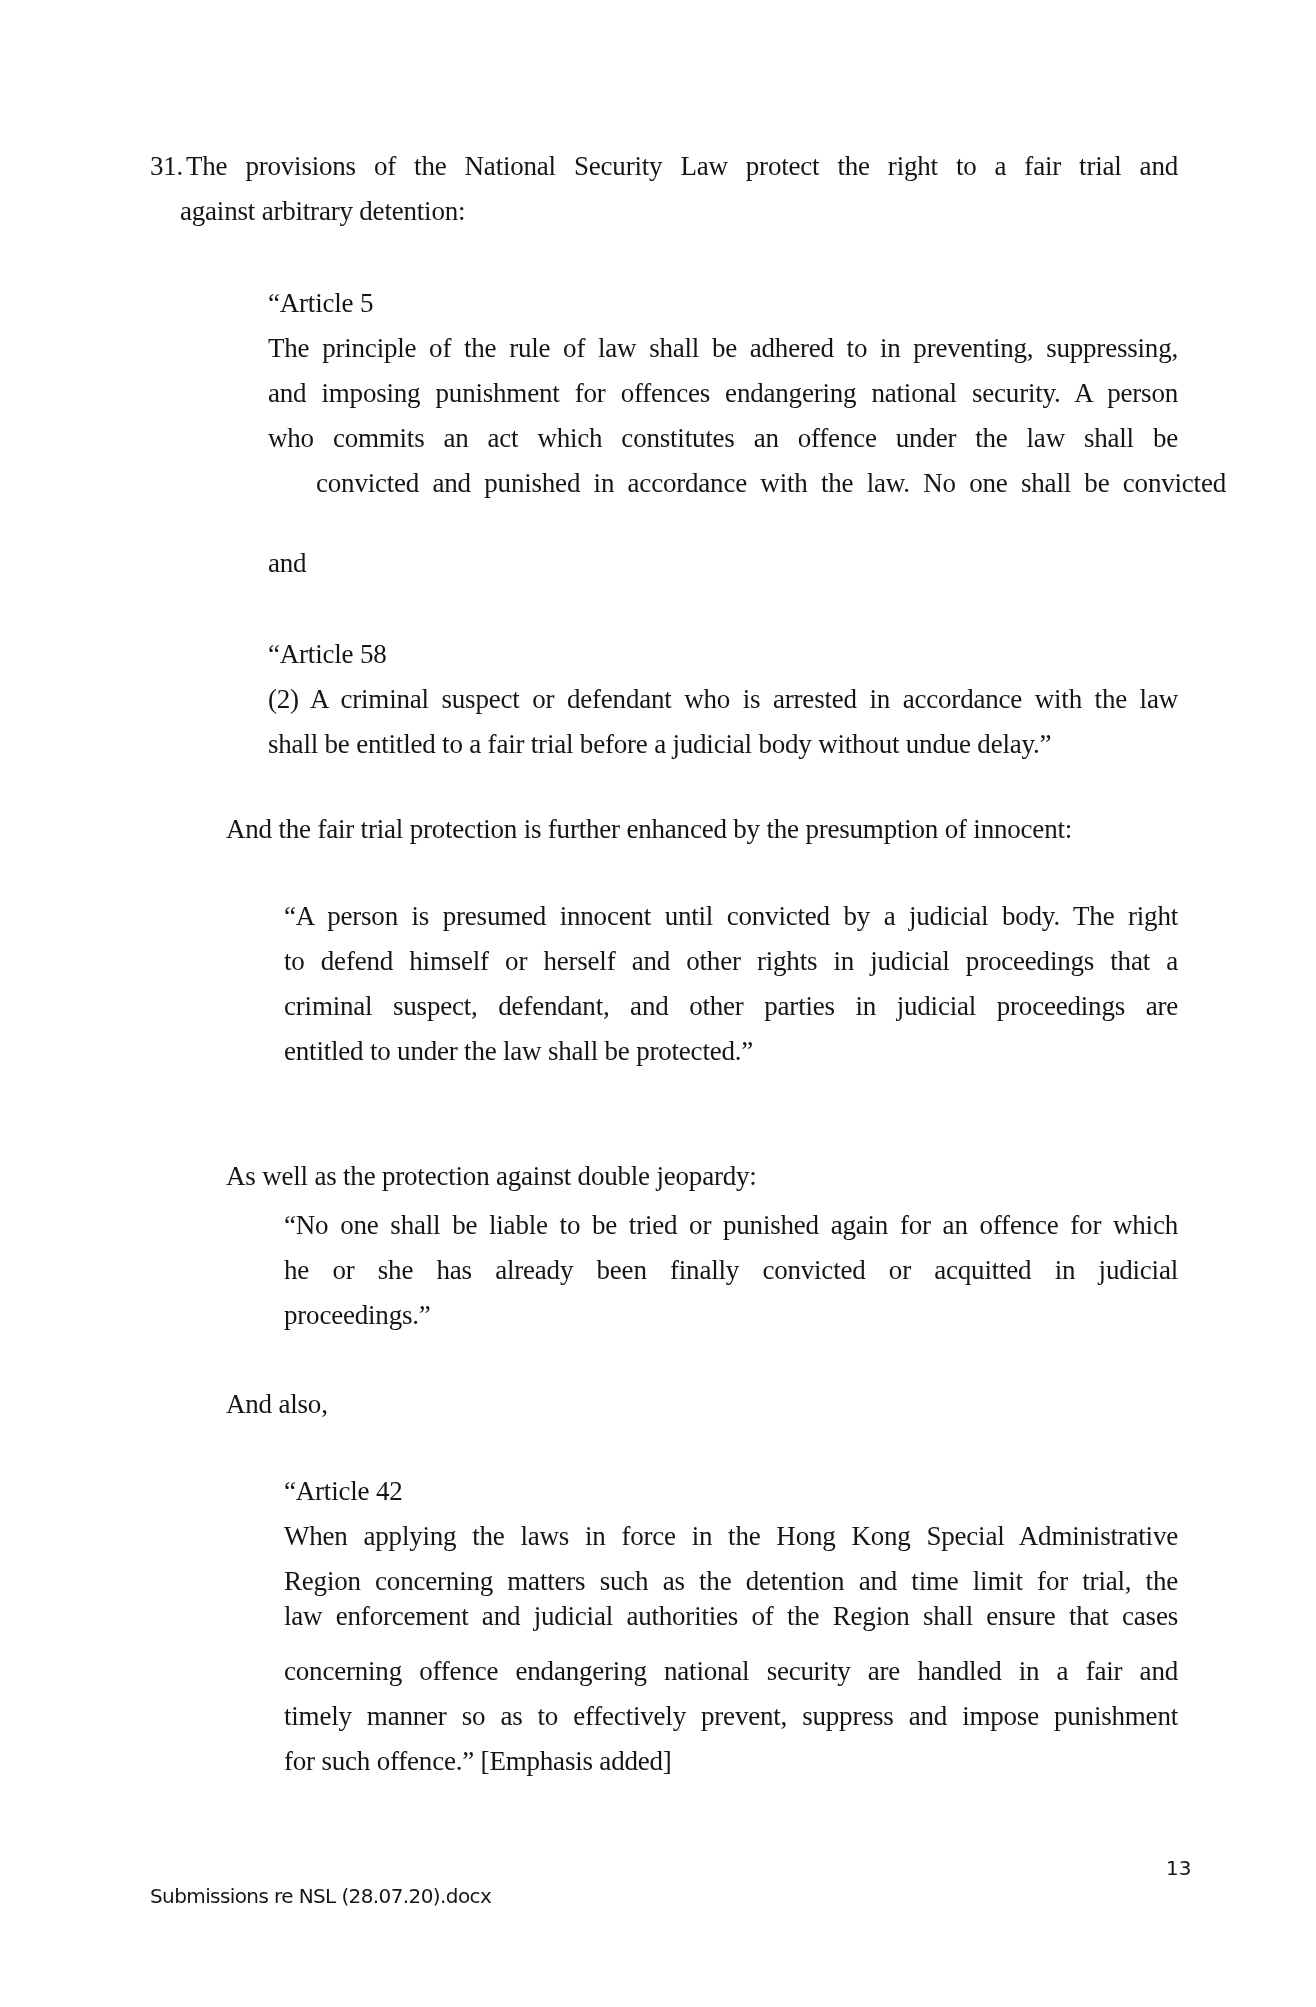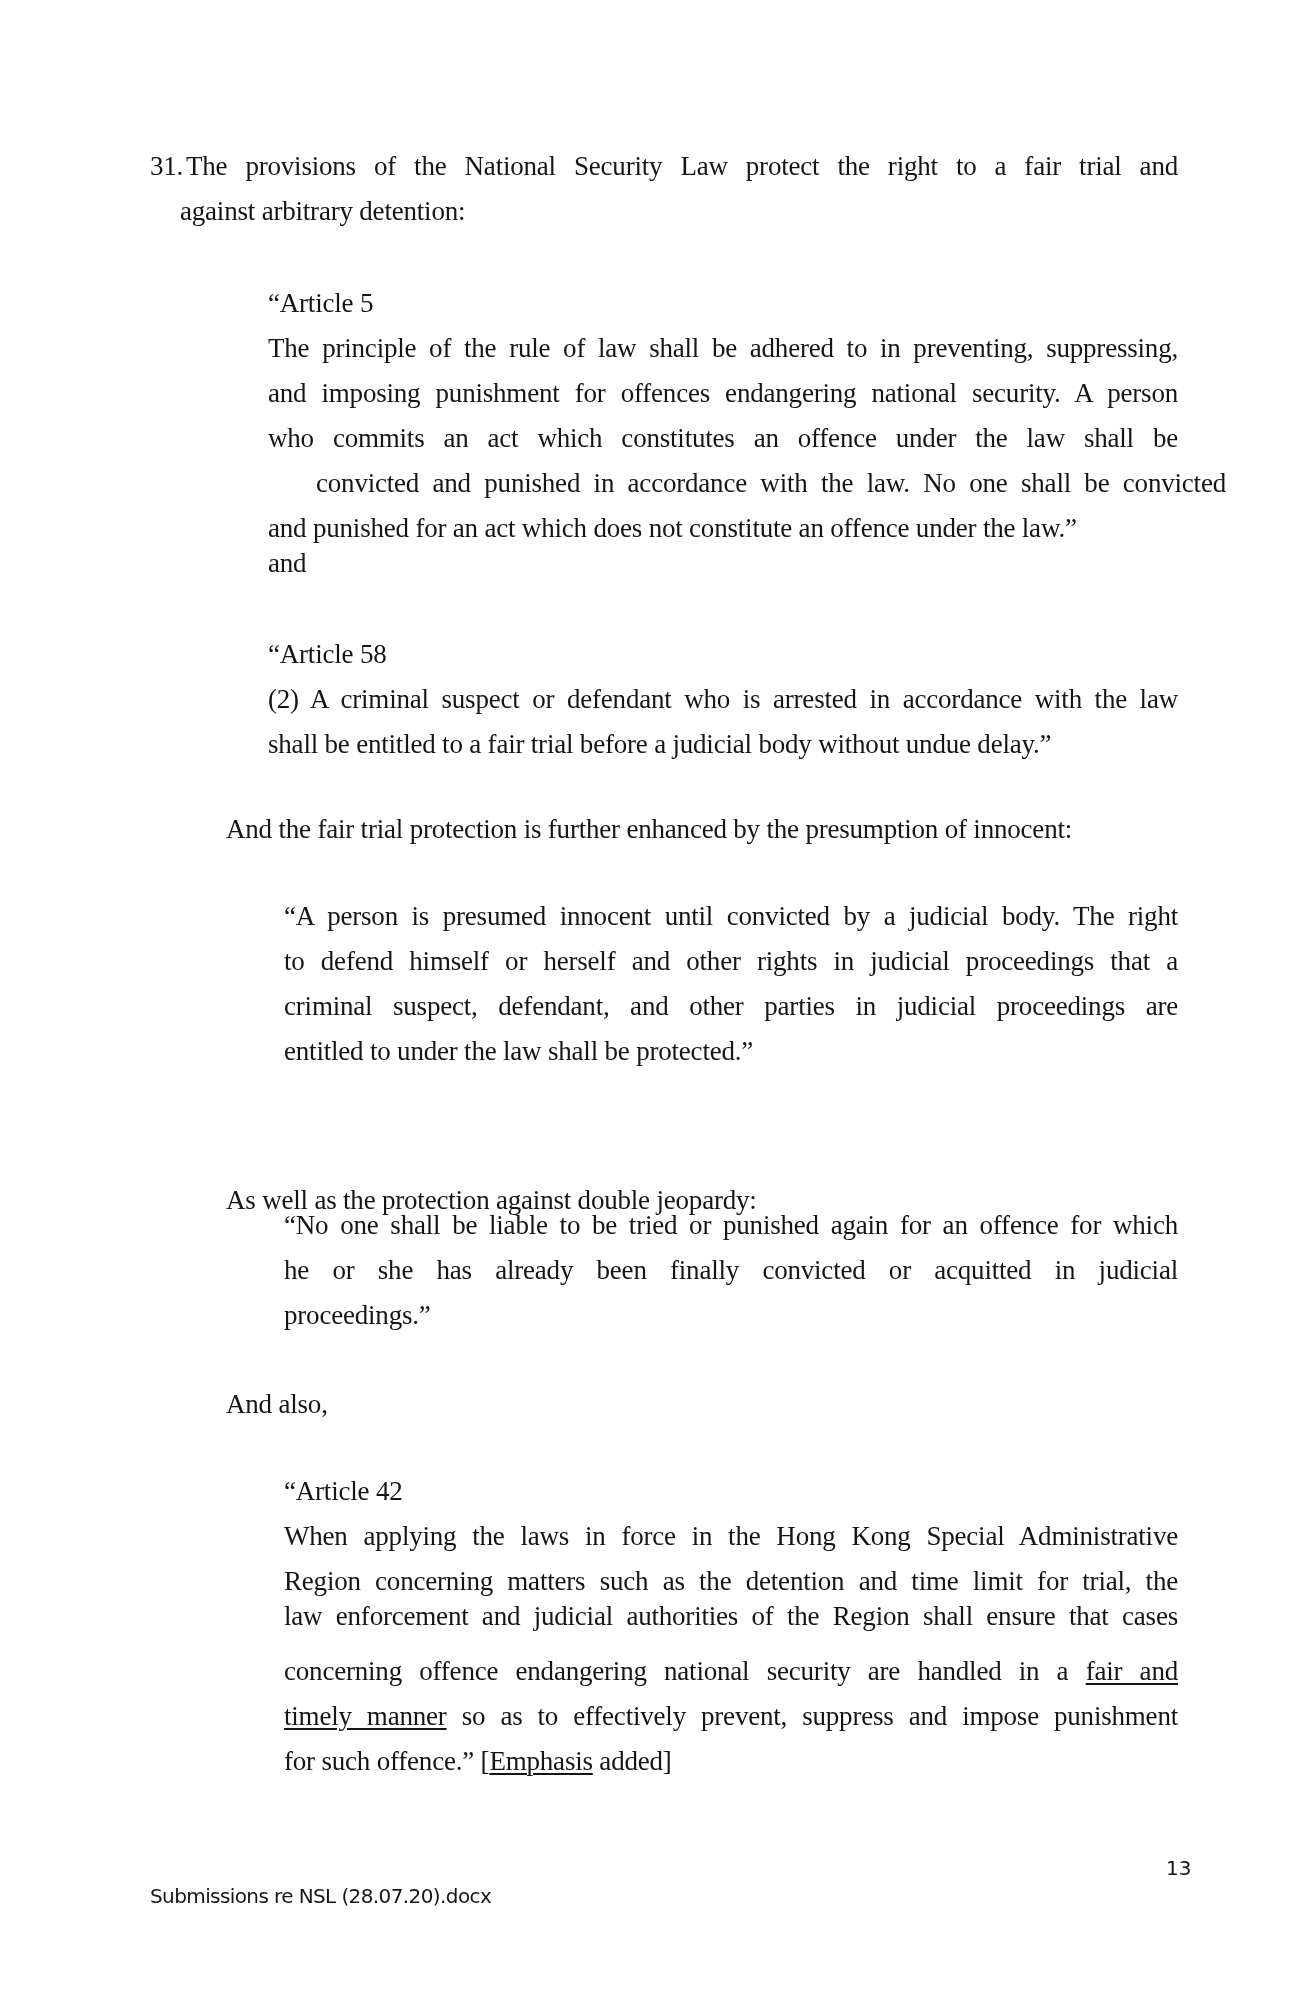--- a/index.html
+++ b/index.html
@@ -28,21 +28,20 @@
       line-height: 32px;
       white-space: nowrap;
       letter-spacing: -0.2px;
     }
     .just {
       text-align: justify;
       text-align-last: justify;
       white-space: normal;
     }
     .u {
-      text-decoration: underline;
       text-decoration-thickness: 2px;
       text-underline-offset: 3px;
     }
     .footer-file {
       position: absolute;
       left: 150px;
       top: 1884px;
       font-family: "DejaVu Sans", "Liberation Sans", sans-serif;
       font-size: 20px;
       line-height: 24px;
@@ -64,35 +63,34 @@
 
   <div class="line" style="left:150px; top:150px;">31.</div>
   <div class="line just" style="left:186px; top:150px; width:992px;">The provisions of the National Security Law protect the right to a fair trial and</div>
   <div class="line" style="left:180px; top:195px;font-family:Liberation Serif, serif;">against arbitrary detention:</div>
 
   <div class="line" style="left:268px; top:287px;">“Article 5</div>
   <div class="line just" style="left:268px; top:332px; width:910px;">The principle of the rule of law shall be adhered to in preventing, suppressing,</div>
   <div class="line just" style="left:268px; top:377px; width:910px;">and imposing punishment for offences endangering national security. A person</div>
   <div class="line just" style="left:268px; top:422px; width:910px;">who commits an act which constitutes an offence under the law shall be</div>
   <div class="line just" style="left:268px; top:467px; width:910px;margin-left:48px;">convicted and punished in accordance with the law. No one shall be convicted</div>
-  <div class="line" style="left:268px; top:512px;">and punished for an act which does not constitute an offence under the law.”</div>
   <div class="line" style="left:268px; top:547px;">and</div>
 
   <div class="line" style="left:268px; top:638px;">“Article 58</div>
   <div class="line just" style="left:268px; top:683px; width:910px;">(2) A criminal suspect or defendant who is arrested in accordance with the law</div>
   <div class="line" style="left:268px; top:728px;">shall be entitled to a fair trial before a judicial body without undue delay.”</div>
 
   <div class="line" style="left:226px; top:813px;">And the fair trial protection is further enhanced by the presumption of innocent:</div>
 
   <div class="line just" style="left:284px; top:900px; width:894px;">“A person is presumed innocent until convicted by a judicial body. The right</div>
   <div class="line just" style="left:284px; top:945px; width:894px;">to defend himself or herself and other rights in judicial proceedings that a</div>
   <div class="line just" style="left:284px; top:990px; width:894px;">criminal suspect, defendant, and other parties in judicial proceedings are</div>
   <div class="line" style="left:284px; top:1035px;">entitled to under the law shall be protected.”</div>
 
-  <div class="line" style="left:226px; top:1184px;">As well as the protection against double jeopardy:</div>
+  <div class="line" style="left:226px; top:1160px;">As well as the protection against double jeopardy:</div>
 
   <div class="line just" style="left:284px; top:1209px; width:894px;">“No one shall be liable to be tried or punished again for an offence for which</div>
   <div class="line just" style="left:284px; top:1254px; width:894px;">he or she has already been finally convicted or acquitted in judicial</div>
   <div class="line" style="left:284px; top:1299px;">proceedings.”</div>
 
   <div class="line" style="left:226px; top:1388px;">And also,</div>
 
   <div class="line" style="left:284px; top:1475px;">“Article 42</div>
   <div class="line just" style="left:284px; top:1520px; width:894px;">When applying the laws in force in the Hong Kong Special Administrative</div>
   <div class="line just" style="left:284px; top:1565px; width:894px;">Region concerning matters such as the detention and time limit for trial, the</div>

